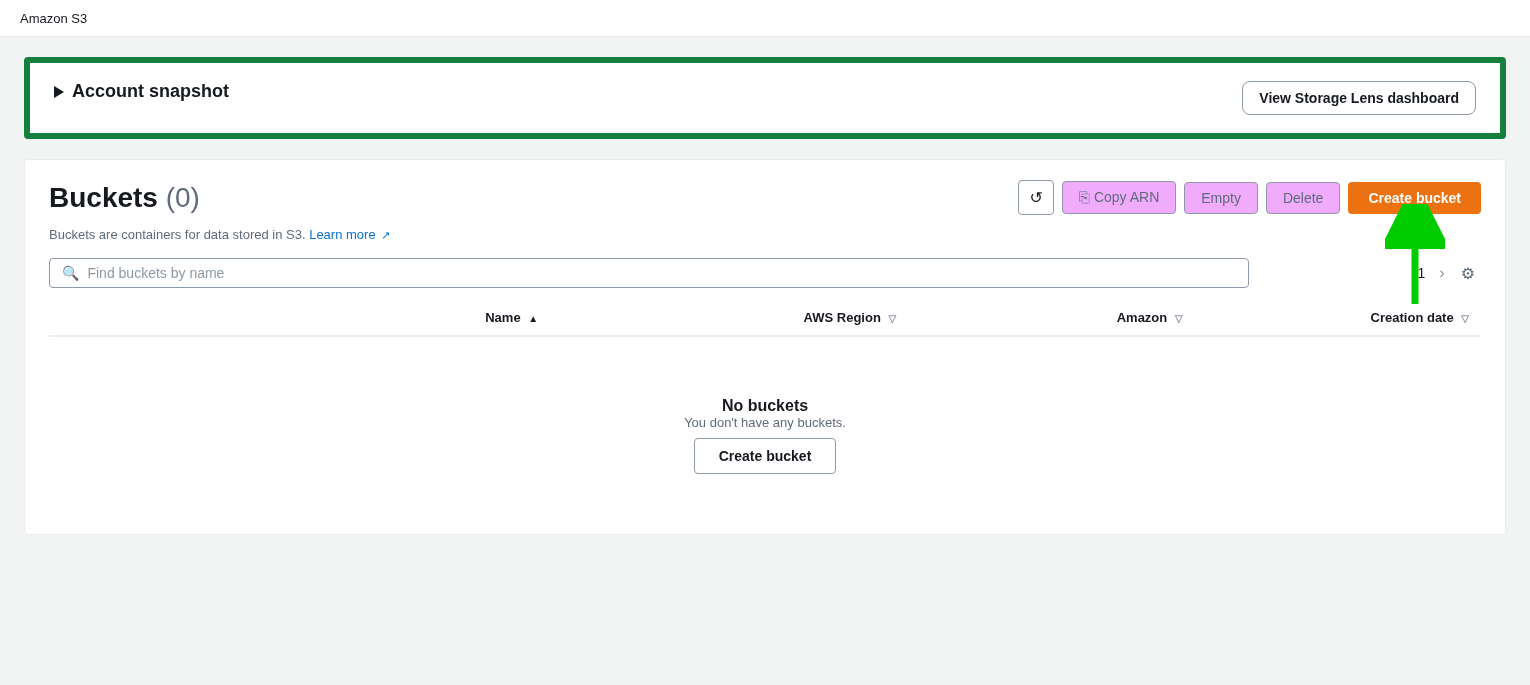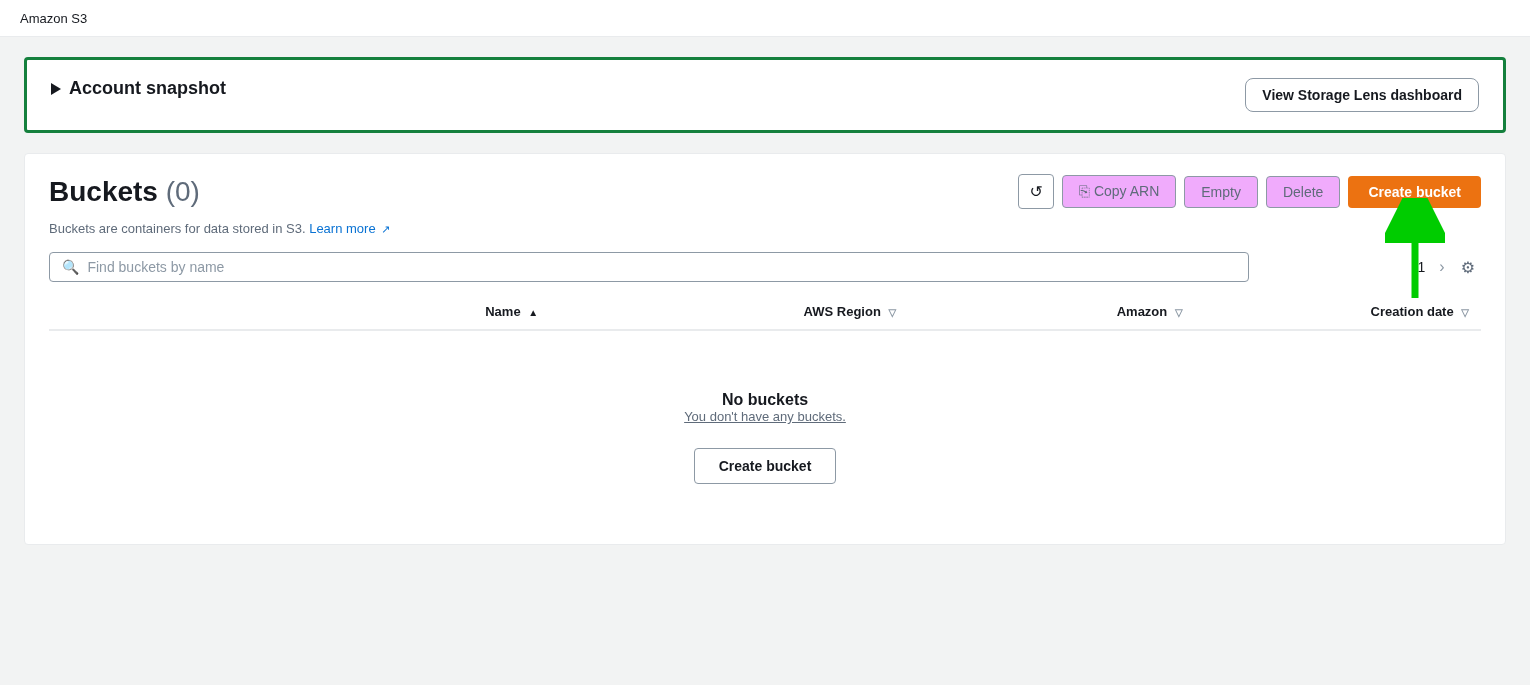--- a/index.html
+++ b/index.html
@@ -24,21 +24,21 @@
     }
 
     
     .main-content {
       padding: 20px 24px;
     }
 
     
     .account-snapshot-card {
       background: #fff;
-      border: 3px solid #15803d;
+      border: 6px solid #15803d;
       border-radius: 4px;
       padding: 18px 24px;
       display: flex;
       align-items: flex-start;
       justify-content: space-between;
       margin-bottom: 20px;
     }
     .account-snapshot-left {}
     .account-snapshot-title {
       font-size: 18px;
@@ -259,22 +259,21 @@
     }
     .empty-state-title {
       font-size: 16px;
       font-weight: 700;
       color: #16191f;
       margin-bottom: 0;
     }
     .empty-state-desc {
       font-size: 13px;
       color: #5f6b7a;
-      margin-bottom: 24px;
-      text-decoration: underline;
+      margin-bottom: 8px;
     }
     .btn-create-bucket-outline {
       background: #fff;
       border: 1px solid #8d99a5;
       border-radius: 4px;
       padding: 9px 24px;
       font-size: 14px;
       font-weight: 700;
       color: #16191f;
       cursor: pointer;

